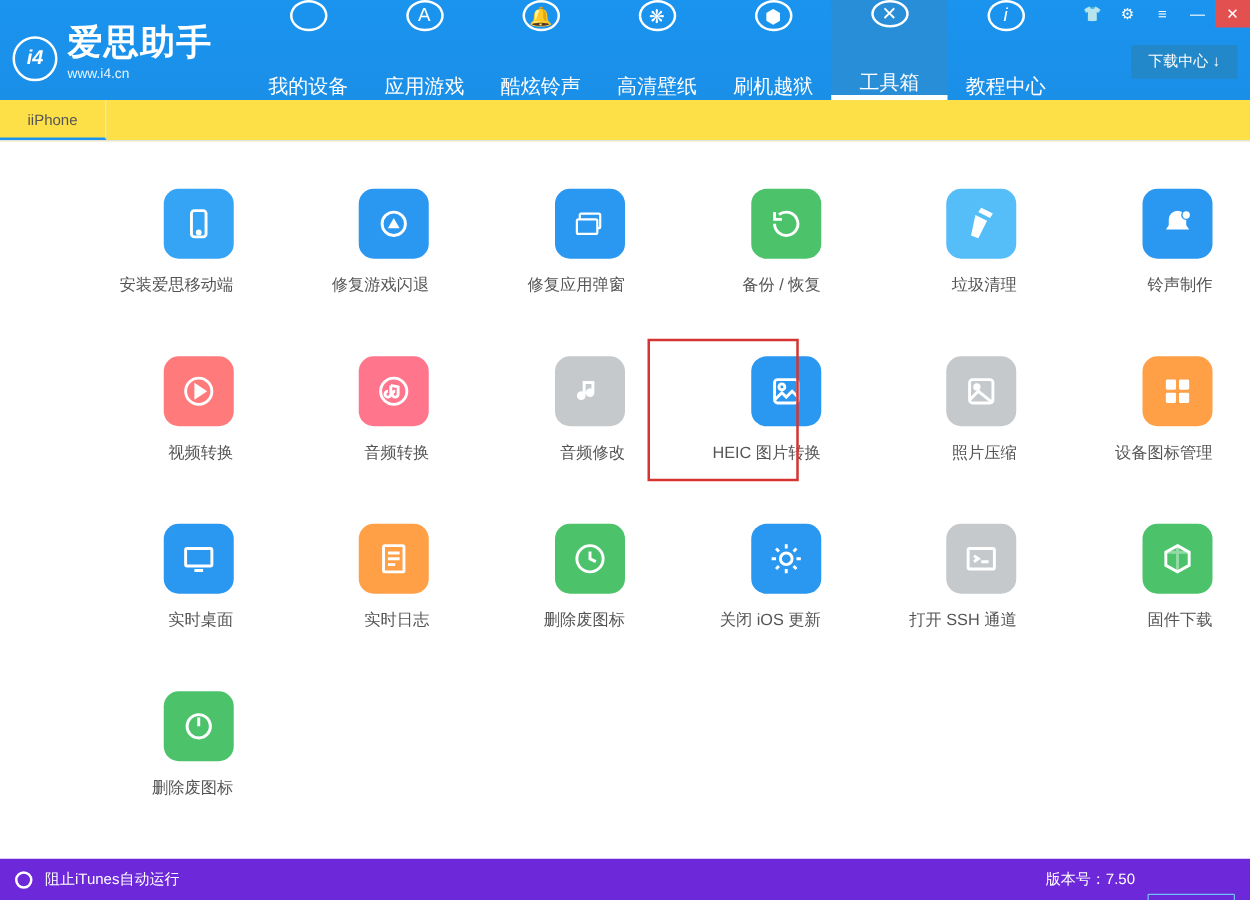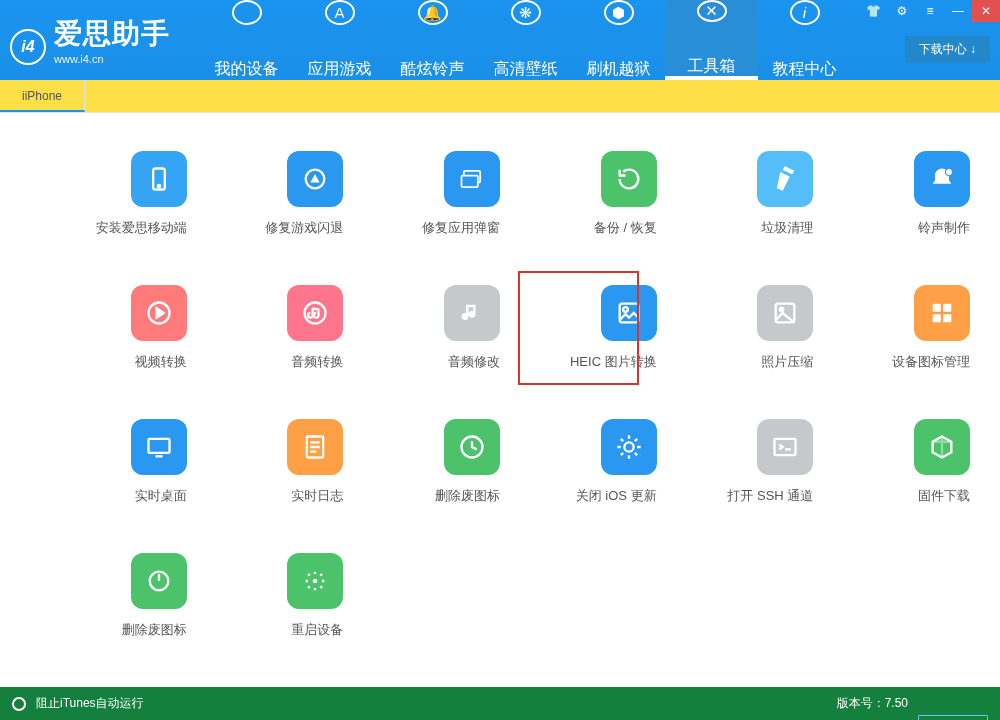--- a/index.html
+++ b/index.html
@@ -28,21 +28,21 @@
 
 .content { padding: 38px 30px 10px 30px; height: 574px; }
 .grid { display: grid; grid-template-columns: repeat(6, 1fr); row-gap: 48px; }
 .tool { display: flex; flex-direction: column; align-items: flex-end; gap: 12px; cursor: pointer; position: relative; }
 .tool.highlighted::before { content:""; position:absolute; top:-14px; bottom:-14px; left:18px; right:18px; border:2px solid #d63333; }
 .tool-icon { width: 56px; height: 56px; border-radius: 12px; display: flex; align-items: center; justify-content: center; color: #fff; font-size: 26px; }
 .tool-label { font-size: 13px; color: #555; }
 
 .c-blue{background:#35a4f4}.c-blue2{background:#2a97f0}.c-orange{background:#ff9f46}.c-green{background:#4cc36b}.c-ltblue{background:#55bef8}.c-pink{background:#ff7a7a}.c-pink2{background:#ff758c}.c-gray{background:#c5c9cc}
 
-.statusbar { position: absolute; bottom: 0; left: 0; right: 0; height: 33px; background: #15803d; display: flex; align-items: center; padding: 0 12px; color: #fff; font-size: 12px; gap: 10px; }
+.statusbar { position: absolute; bottom: 0; left: 0; right: 0; height: 33px; background: #6d28d9; display: flex; align-items: center; padding: 0 12px; color: #fff; font-size: 12px; gap: 10px; }
 .sb-circle { width: 14px; height: 14px; border: 2px solid #fff; border-radius: 50%; }
 .sb-spacer { flex: 1; }
 .sb-btn { border: 1px solid #6fc0f4; padding: 3px 10px; cursor: pointer; border-radius: 1px; margin-top: 48px; }
 
 svg { width: 28px; height: 28px; }
 </style>
 </head>
 <body>
 
 <div class="titlebar">
@@ -269,29 +269,20 @@
       </div>
       <div class="tool">
         <div class="tool-icon c-green">
           <svg viewBox="0 0 24 24" fill="none" stroke="#fff" stroke-width="2">
             <circle cx="12" cy="12" r="8"></circle>
             <path d="M12 6v6"></path>
           </svg>
         </div>
         <div class="tool-label">删除废图标</div>
       </div>
-      <div class="tool">
-        <div class="tool-icon c-green">
-          <svg viewBox="0 0 24 24" fill="none" stroke="#fff" stroke-width="2">
-            <circle cx="12" cy="12" r="1" fill="#fff"></circle>
-            <path d="M12 6v-2M12 20v-2M6 12H4M20 12h-2M7.5 7.5L6 6M18 18l-1.5-1.5M7.5 16.5L6 18M18 6l-1.5 1.5"></path>
-          </svg>
-        </div>
-        <div class="tool-label">重启设备</div>
-      </div>
     </div>
 </div>
 
 <div class="statusbar">
   <div class="sb-circle"></div>
   <div>阻止iTunes自动运行</div>
   <div class="sb-spacer"></div>
   <div>版本号：7.50</div>
   <div class="sb-btn">检查更新</div>
 </div>

